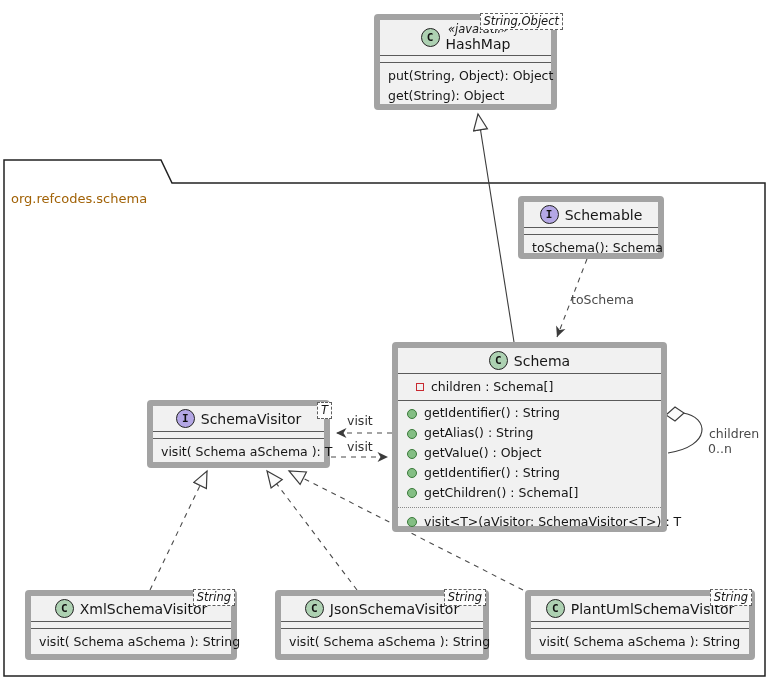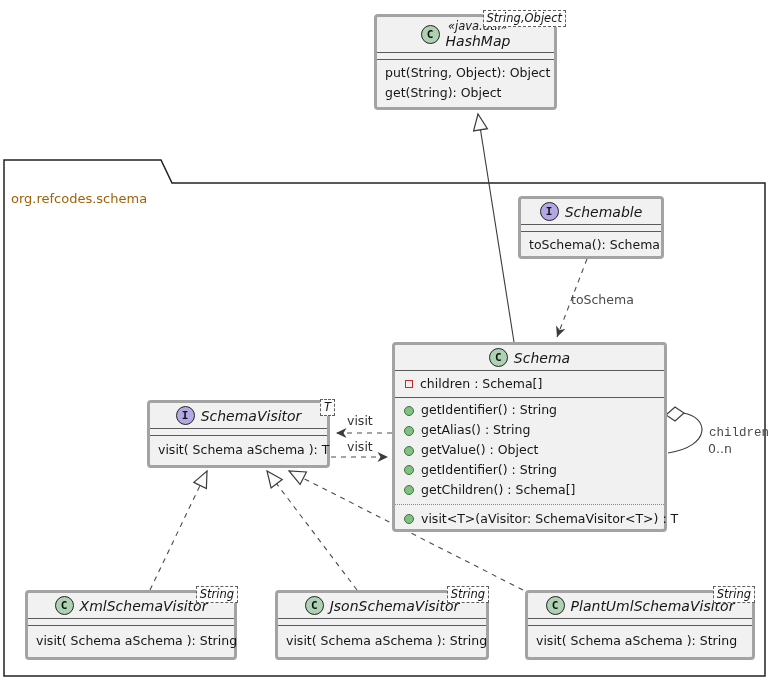--- a/index.html
+++ b/index.html
@@ -4,30 +4,30 @@
 <style>
   html,body{margin:0;padding:0;background:#FFFFFF;}
   #canvas{
     position:relative;width:770px;height:681px;background:#FFFFFF;
     font-family:"DejaVu Sans","Liberation Sans",sans-serif;color:#161616;
     overflow:hidden;
   }
   #wires{position:absolute;left:0;top:0;width:770px;height:681px;}
 
   .uml-box{
-    position:absolute;background:#F1F1F1;border:3px solid #a3a3a3;
+    position:absolute;background:#F1F1F1;border:6px solid #a3a3a3;
     border-radius:4px;box-sizing:border-box;display:flex;flex-direction:column;
   }
   .uml-header{
     display:flex;align-items:center;justify-content:center;gap:6px;
     padding:3px 8px;border-bottom:1px solid #5A5A5A;flex:0 0 auto;
   }
   .hdr-col{display:flex;flex-direction:column;align-items:center;line-height:1.15;}
   .stereotype{font-style:italic;font-size:11.5px;}
-  .cls-name{font-size:14px;font-style:italic;}
+  .cls-name{font-size:14px;}
   .cls-name.iface{}
   .badge{
     width:17px;height:17px;border-radius:50%;border:1px solid #222;
     display:flex;align-items:center;justify-content:center;flex:0 0 auto;
     font-family:"DejaVu Sans Mono","Liberation Mono",monospace;
     font-weight:bold;font-size:11px;color:#111;
   }
   .badge-c{background:#ADD1B2;}
   .badge-i{background:#B4A7E5;}
   .empty-comp{height:6px;border-bottom:1px solid #5A5A5A;flex:0 0 auto;}
@@ -121,21 +121,21 @@
           <span>toSchema(): Schema</span>
         </div>
     </div>
   </div>
 
   <div class="uml-box" style="left:392px;top:342px;width:275px;height:190px;">
     <div class="uml-header">
       <span class="badge badge-c">C</span>
       <span class="cls-name">Schema</span>
     </div>
-    <div class="members" style="flex:0 0 auto;">
+    <div class="members" style="flex:0 0 auto;margin-left:8px;">
       <div class="member-row">
         <span class="vis-field"></span>
         <span>children : Schema[]</span>
       </div>
     </div>
     <div class="sep-solid"></div>
     <div class="members">
       <div class="member-row">
           <span class="vis-method"></span>
           <span>getIdentifier() : String</span>
@@ -218,16 +218,16 @@
     <div class="members">
       <div class="member-row">
           <span>visit( Schema aSchema ): String</span>
         </div>
     </div>
   </div>
 
   <div class="edge-label" style="left:571px;top:292px;">toSchema</div>
   <div class="edge-label dark" style="left:347px;top:413px;">visit</div>
   <div class="edge-label dark" style="left:347px;top:439px;">visit</div>
-  <div class="edge-label" style="left:709px;top:426px;font-family:Liberation Mono, monospace;">children</div>
+  <div class="edge-label" style="left:709px;top:426px;">children</div>
   <div class="edge-label" style="left:671px;top:441px;margin-left:37px;">0..n</div>
 
 </div>
 
 </body></html>

